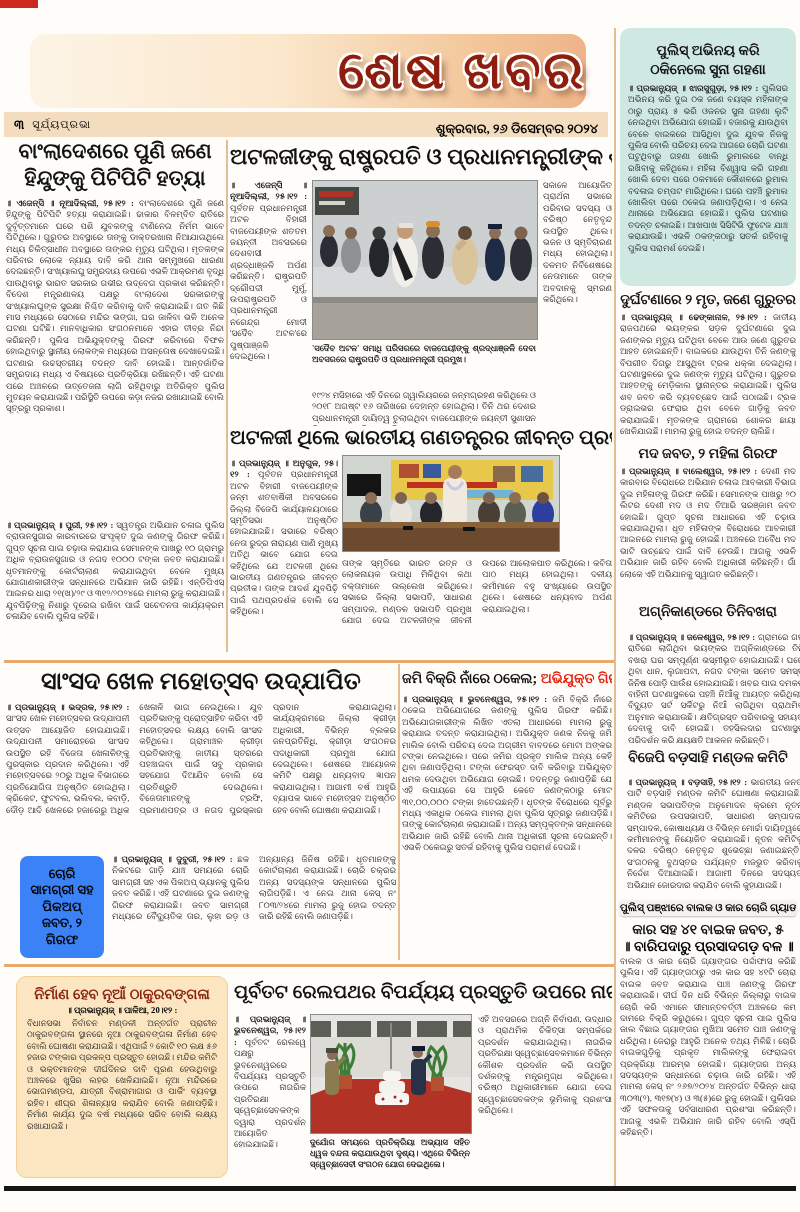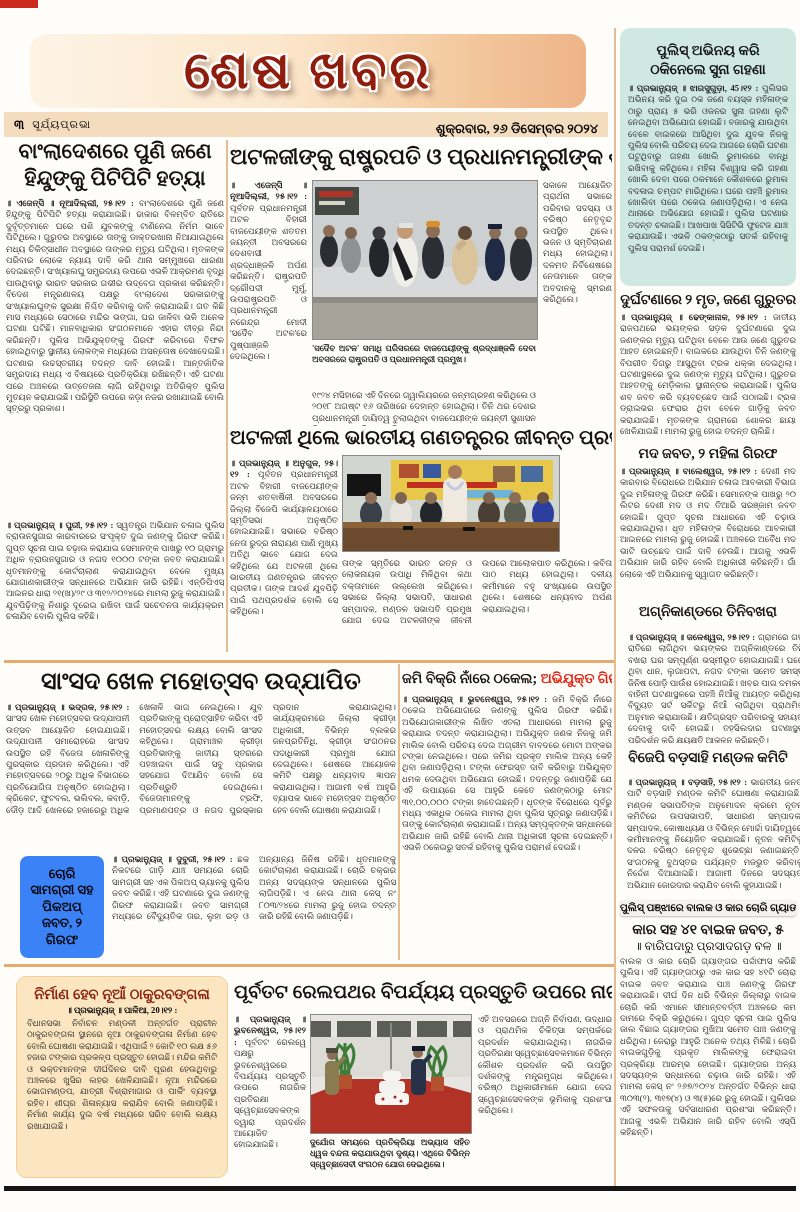--- a/index.html
+++ b/index.html
@@ -35,30 +35,30 @@
   .hrule{background:#e8a96e;}
   .black-rule{background:#161616;}
   .tealbox{background:#cfe8e2;border-radius:10px;padding:13px 8px;box-sizing:border-box;}
   .bluebox{background:#3b82f6;border-radius:8px;display:flex;align-items:center;justify-content:center;
            font-weight:800;font-size:13px;line-height:16.5px;text-align:center;white-space:pre-line;}
   .peachbox{background:#fbe6c1;border-radius:10px;padding:8px 10px;box-sizing:border-box;border:1px solid #f0cf9a;}
   .peachbox .ph{font-size:14.5px;font-weight:800;color:#8a2410;text-align:center;line-height:19px;overflow:hidden;white-space:nowrap;}
   .dlc{font-size:8.6px;font-weight:700;text-align:center;line-height:12px;}
   .kicker{background:#f4f2ee;border-radius:3px;box-shadow:0 1px 2px rgba(0,0,0,.25);
           font-weight:800;font-size:10.5px;line-height:16px;text-align:center;white-space:nowrap;overflow:hidden;}
-  .subhd{font-size:12px;font-weight:400;text-align:center;line-height:13px;}
+  .subhd{font-size:14px;font-weight:700;text-align:center;line-height:13px;}
 </style>
 </head>
 <body>
 
 <div class="page">
 
   <div class="abs red-corner" style="left:0;top:0;width:38px;height:8px;"></div>
 
-  <div class="abs masthead" style="left:30px;top:34px;width:556px;height:74px;">
+  <div class="abs masthead" style="left:30px;top:34px;width:556px;height:74px;justify-content:flex-end;">
     <div class="masthead-title">ଶେଷ ଖବର</div>
   </div>
 
   <div class="abs folio" style="left:4px;top:112px;width:604px;height:25px;">
     <span class="pno">୩</span>
     <span class="pname">ସୂର୍ଯ୍ୟପ୍ରଭା</span>
     <span class="pdate">ଶୁକ୍ରବାର, ୨୬ ଡିସେମ୍ବର ୨୦୨୪</span>
   </div>
 
   <div class="abs vrule" style="left:226px;top:140px;width:2px;height:512px;"></div>
@@ -229,26 +229,26 @@
         <rect x="101" y="31" width="13" height="5" fill="#10182c"></rect>
       <path d="M112 48 L120 40" stroke="#273249" stroke-width="4"></path>
     </svg>
   </div>
   <p class="abs bd" style="left:478px;top:1014px;width:134px;height:164px;margin:0;">ଏହି ଅବସରରେ ଅଗ୍ନି ନିର୍ବାପଣ, ଉଦ୍ଧାର ଓ ପ୍ରାଥମିକ ଚିକିତ୍ସା ସମ୍ପର୍କରେ ପ୍ରଦର୍ଶନ କରାଯାଇଥିଲା। ନାଗରିକ ପ୍ରତିରକ୍ଷା ସ୍ୱେଚ୍ଛାସେବକମାନେ ବିଭିନ୍ନ କୌଶଳ ପ୍ରଦର୍ଶନ କରି ଉପସ୍ଥିତ ଦର୍ଶକଙ୍କୁ ମନ୍ତ୍ରମୁଗ୍ଧ କରିଥିଲେ। ବରିଷ୍ଠ ଅଧିକାରୀମାନେ ଯୋଗ ଦେଇ ସ୍ୱେଚ୍ଛାସେବକଙ୍କ ଭୂମିକାକୁ ପ୍ରଶଂସା କରିଥିଲେ।</p>
   <div class="abs cap" style="left:310px;top:1138px;width:160px;height:46px;">ଦୁର୍ଯୋଗ ସମୟରେ ପ୍ରତିକ୍ରିୟା ଅଭ୍ୟାସ ସହିତ ଧ୍ୱଜ ବନ୍ଦନା କରାଯାଉଥିବା ଦୃଶ୍ୟ। ଏଥିରେ ବିଭିନ୍ନ ସ୍ୱେଚ୍ଛାସେବୀ ସଂଗଠନ ଯୋଗ ଦେଇଥିଲେ।</div>
 
   <div class="abs tealbox" style="left:620px;top:28px;width:176px;height:258px;">
     <div class="hd hdside">ପୁଲିସ୍ ଅଭିନୟ କରି ଠକିନେଲେ ସୁନା ଗହଣା</div>
     <p class="bd" style="height:198px;margin:4px 0 0 0;">
-      <span class="dl">॥ ପ୍ରଭାନ୍ୟୁଜ୍ ॥ ଝାରସୁଗୁଡ଼ା, 45।୧୨ :</span>
+      <span class="dl">॥ ପ୍ରଭାନ୍ୟୁଜ୍ ॥ ଝାରସୁଗୁଡ଼ା, ୨୫।୧୨ :</span>
       <span>ପୁଲିସର ଅଭିନୟ କରି ଦୁଇ ଠକ ଜଣେ ବୟସ୍କ ମହିଳାଙ୍କ ଠାରୁ ପ୍ରାୟ ୫ ଭରି ଓଜନର ସୁନା ଗହଣା ଲୁଟି ନେଇଥିବା ଅଭିଯୋଗ ହୋଇଛି। ବଜାରକୁ ଯାଉଥିବା ବେଳେ ବାଇକରେ ଆସିଥିବା ଦୁଇ ଯୁବକ ନିଜକୁ ପୁଲିସ ବୋଲି ପରିଚୟ ଦେଇ ଆଗରେ ଚୋରି ଘଟଣା ଘଟୁଥିବାରୁ ଗହଣା ଖୋଲି ରୁମାଲରେ ବାନ୍ଧି ରଖିବାକୁ କହିଥିଲେ। ମହିଳା ବିଶ୍ୱାସ କରି ଗହଣା ଖୋଲି ଦେବା ପରେ ଠକମାନେ କୌଶଳରେ ରୁମାଲ ବଦଳାଇ ଚମ୍ପଟ ମାରିଥିଲେ। ଘରେ ପହଞ୍ଚି ରୁମାଲ ଖୋଲିବା ପରେ ଠକେଇ ଜଣାପଡ଼ିଥିଲା। ଏ ନେଇ ଥାନାରେ ଅଭିଯୋଗ ହୋଇଛି। ପୁଲିସ ଘଟଣାର ତଦନ୍ତ ଚଳାଇଛି। ଆଖପାଖ ସିସିଟିଭି ଫୁଟେଜ ଯାଞ୍ଚ କରାଯାଉଛି। ଏଭଳି ଠକଙ୍କଠାରୁ ସତର୍କ ରହିବାକୁ ପୁଲିସ ପରାମର୍ଶ ଦେଇଛି।</span>
     </p>
   </div>
 
-  <div class="abs hd hdside" style="left:620px;top:290px;width:176px;height:20px;text-align:right;">ଦୁର୍ଘଟଣାରେ ୨ ମୃତ, ଜଣେ ଗୁରୁତର</div>
+  <div class="abs hd hdside" style="left:620px;top:290px;width:176px;height:20px;">ଦୁର୍ଘଟଣାରେ ୨ ମୃତ, ଜଣେ ଗୁରୁତର</div>
   <p class="abs bd" style="left:620px;top:312px;width:176px;height:128px;margin:0;">
     <span class="dl">॥ ପ୍ରଭାନ୍ୟୁଜ୍ ॥ ଢେଙ୍କାନାଳ, ୨୫।୧୨ :</span>
     <span>ଜାତୀୟ ରାଜପଥରେ ଭୟଙ୍କର ସଡ଼କ ଦୁର୍ଘଟଣାରେ ଦୁଇ ଜଣଙ୍କର ମୃତ୍ୟୁ ଘଟିଥିବା ବେଳେ ଆଉ ଜଣେ ଗୁରୁତର ଆହତ ହୋଇଛନ୍ତି। ବାଇକରେ ଯାଉଥିବା ତିନି ଜଣଙ୍କୁ ବିପରୀତ ଦିଗରୁ ଆସୁଥିବା ଟ୍ରକ ଧକ୍କା ଦେଇଥିଲା। ଘଟଣାସ୍ଥଳରେ ଦୁଇ ଜଣଙ୍କ ମୃତ୍ୟୁ ଘଟିଥିଲା। ଗୁରୁତର ଆହତଙ୍କୁ ମେଡ଼ିକାଲ ସ୍ଥାନାନ୍ତର କରାଯାଇଛି। ପୁଲିସ ଶବ ଜବତ କରି ବ୍ୟବଚ୍ଛେଦ ପାଇଁ ପଠାଇଛି। ଟ୍ରକ ଡ୍ରାଇଭର ଫେରାର ଥିବା ବେଳେ ଗାଡ଼ିକୁ ଜବତ କରାଯାଇଛି। ମୃତକଙ୍କ ଗ୍ରାମରେ ଶୋକର ଛାୟା ଖେଳିଯାଇଛି। ମାମଲା ରୁଜୁ ହୋଇ ତଦନ୍ତ ଚାଲିଛି।</span>
   </p>
 
   <div class="abs hd hdside" style="left:620px;top:444px;width:176px;height:20px;">ମଦ ଜବତ, ୨ ମହିଳା ଗିରଫ</div>
   <p class="abs bd" style="left:620px;top:466px;width:176px;height:132px;margin:0;">
     <span class="dl">॥ ପ୍ରଭାନ୍ୟୁଜ୍ ॥ ବାଲେଶ୍ୱର, ୨୫।୧୨ :</span>
     <span>ଦେଶୀ ମଦ କାରବାର ବିରୋଧରେ ଅଭିଯାନ ଚଳାଇ ଆବକାରୀ ବିଭାଗ ଦୁଇ ମହିଳାଙ୍କୁ ଗିରଫ କରିଛି। ସେମାନଙ୍କ ପାଖରୁ ୨୦ ଲିଟର ଦେଶୀ ମଦ ଓ ମଦ ତିଆରି ସରଞ୍ଜାମ ଜବତ ହୋଇଛି। ଗୁପ୍ତ ସୂଚନା ଆଧାରରେ ଏହି ଚଢ଼ାଉ କରାଯାଇଥିଲା। ଧୃତ ମହିଳାଙ୍କ ବିରୋଧରେ ଆବକାରୀ ଆଇନରେ ମାମଲା ରୁଜୁ ହୋଇଛି। ଅଞ୍ଚଳରେ ଅବୈଧ ମଦ ଭାଟି ଉଚ୍ଛେଦ ପାଇଁ ଦାବି ହେଉଛି। ଆଗକୁ ଏଭଳି ଅଭିଯାନ ଜାରି ରହିବ ବୋଲି ଅଧିକାରୀ କହିଛନ୍ତି। ଗାଁ ଲୋକେ ଏହି ଅଭିଯାନକୁ ସ୍ୱାଗତ କରିଛନ୍ତି।</span>
   </p>

